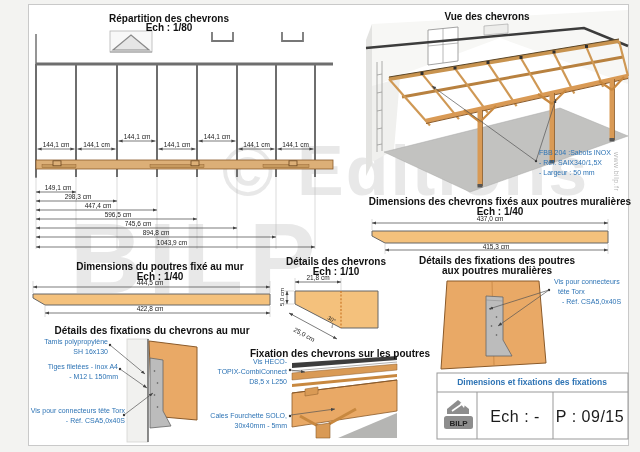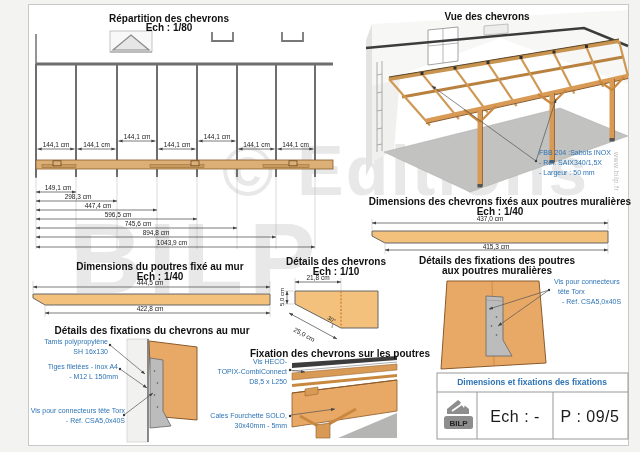--- a/index.html
+++ b/index.html
@@ -350,15 +350,15 @@
   <div>TOPIX-CombiConnect</div>
   <div>D8,5 x L250</div>
 </div>
 <div class="abs txt note tr" style="left:200px;top:411px;width:87px">
   <div>Cales Fourchette SOLO,</div>
   <div>30x40mm - 5mm</div>
 </div>
 
 <div class="abs txt tbt ctr" style="left:532px;top:377px">Dimensions et fixations des fixations</div>
 <div class="abs txt big ctr" style="left:515px;top:408px">Ech : -</div>
-<div class="abs txt big ctr" style="left:590px;top:408px">P : 09/5</div>
+<div class="abs txt big ctr" style="left:590px;top:408px">P : 09/15</div>
 
 <div class="site" style="left:613px;top:152px">www.bilp.fr</div>
 
 </body></html>

